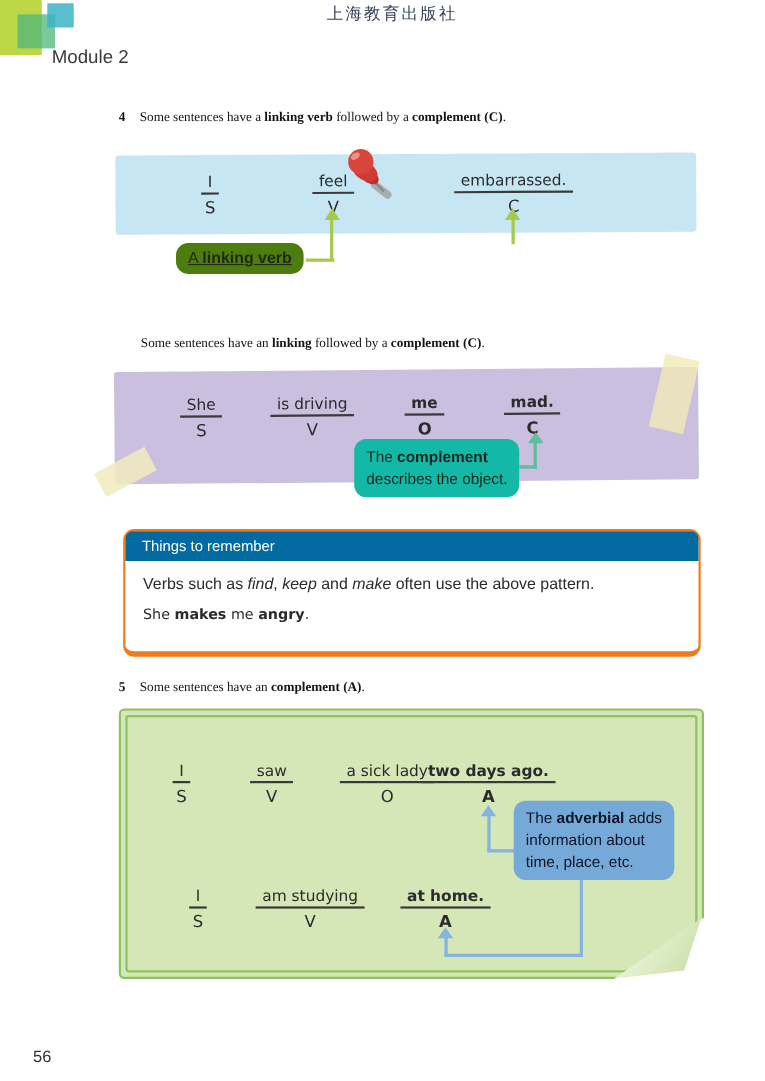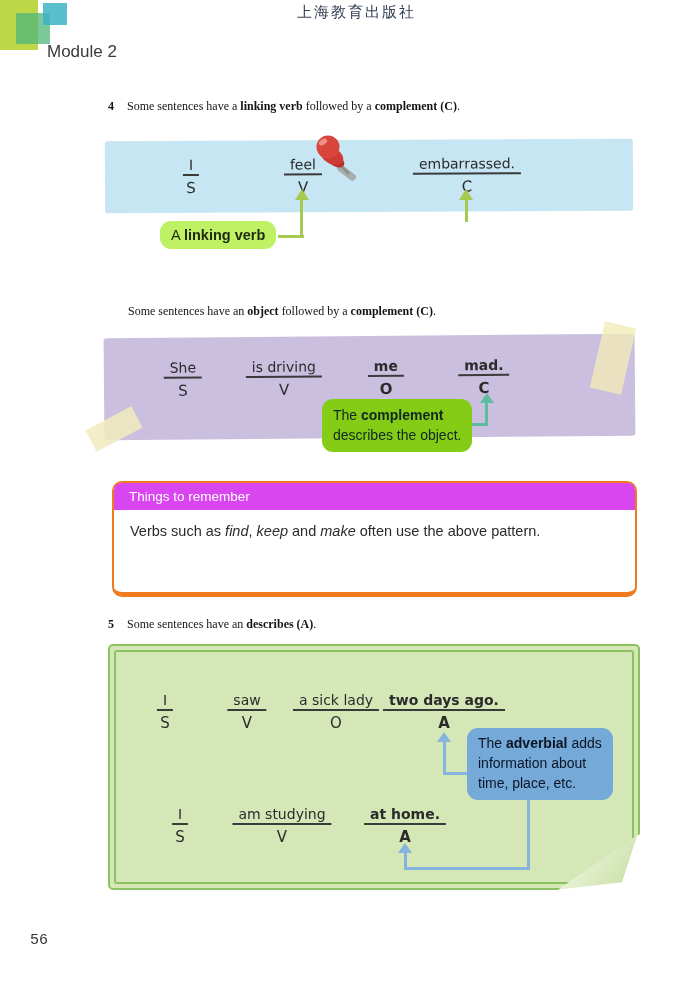--- a/index.html
+++ b/index.html
@@ -26,61 +26,61 @@
   .dcol .slabel { display:block; font-size:15px; margin-top:3px; }
   .dcol.bold .word, .dcol.bold .slabel { font-weight:bold; }
   
   #banner1 { position:absolute; left:105px; top:140px; width:528px; height:72px;
     background:#c6e6f3; border-radius:3px; transform:rotate(-0.3deg); }
   #banner2 { position:absolute; left:104px; top:336px; width:531px; height:102px;
     background:#cabfde; border-radius:3px; transform:rotate(-0.5deg); }
   
   .callout { position:absolute; border-radius:11px; font-size:14.5px; color:#1f2a10;
     padding:6px 11px; white-space:nowrap; }
-  .green-callout { background:#bef264; }
-  .teal-callout { background:#84cc16; color:#112820; white-space:normal; line-height:1.45; font-size:14px; }
+  .green-callout { background:#4d7c0f;text-decoration:underline; }
+  .teal-callout { background:#14b8a6; color:#112820; white-space:normal; line-height:1.45; font-size:14px; }
   .blue-callout { background:#74a9d8; color:#0b1526; white-space:normal; line-height:1.42; font-size:14px; }
   .line { position:absolute; }
   .g-line { background:#a6c94f; }
   .t-line { background:#5dbd9e; }
   .b-line { background:#85b4de; }
   .arrowhead-up { position:absolute; width:0; height:0;
     border-left:7px solid transparent; border-right:7px solid transparent; }
   .g-head { border-bottom:11px solid #a6c94f; }
   .t-head { border-bottom:10px solid #5dbd9e; }
   .b-head { border-bottom:10px solid #85b4de; }
   
   .tape { position:absolute; z-index:5; }
   #tape-tr { left:597px; top:324px; width:32px; height:68px; background:rgba(242,235,182,.78); transform:rotate(13deg); }
   #tape-bl { left:88px; top:417px; width:52px; height:24px; background:rgba(242,235,190,.85); transform:rotate(-28deg); }
   
   #remember { position:absolute; left:112px; top:481px; width:525px; height:116px; background:#fff;
     border:2px solid #ef7b1d; border-bottom-width:5px; border-radius:10px; }
-  #remember-header { background:#d946ef; height:27px; line-height:27px; padding-left:15px;
+  #remember-header { background:#0369a1; height:27px; line-height:27px; padding-left:15px;
     border-radius:7px 7px 0 0; color:#fff; font-size:13.5px; }
   #remember-body { padding:13px 16px 0 16px; }
   #remember-body .r1 { font-size:14.5px; color:#2b2b2b; }
   #remember-body .r1 i { font-style:italic; }
   #remember-body .rhw { font-size:13px; margin-top:13px; }
   
   #greenbox { position:absolute; left:108px; top:644px; width:532px; height:246px;
     background:#d5e7b7; border:2px solid #8cc261; border-radius:5px; }
   #greenbox-inner { position:absolute; left:4px; top:4px; right:4px; bottom:4px;
     border:2px solid #8cc261; border-radius:3px; }
   #bluelabel { position:absolute; left:357px; top:82px; z-index:6; }
   
   #curl { position:absolute; right:-2px; bottom:-2px; width:82px; height:56px; z-index:7; }
   #curl .white { position:absolute; inset:0; background:#fff;
     clip-path:polygon(0 100%, 100% 0, 100% 100%); }
   #curl .flap { position:absolute; inset:0;
     background:linear-gradient(125deg, #f4f8ec 10%, #dcebc2 55%, #c9dfa6 90%);
     clip-path:polygon(1% 99%, 97% 1%, 78% 86%); filter:drop-shadow(-1px 1px 1px rgba(90,110,60,.35)); }
   
   #pin { position:absolute; left:310px; top:133px; z-index:8; }
-  #page-number { position:absolute; left:30px; top:932px; font-size:15px; color:#333; font-family:Liberation Mono, monospace; }
+  #page-number { position:absolute; left:30px; top:952px; font-size:15px; color:#333; font-family:Liberation Sans, sans-serif; }
   b { font-weight:bold; }
 </style>
 </head>
 <body>
 
 <div id="page">
 
   <div id="sq1" class="sq"></div>
   <div id="sq3" class="sq"></div>
   <div id="sq2" class="sq"></div>
@@ -114,21 +114,21 @@
   </svg>
 
   <div class="line g-line" style="left:278px; top:235px; width:26px; height:3px;"></div>
   <div class="line g-line" style="left:300px; top:200px; width:3px; height:37px;"></div>
   <div class="arrowhead-up g-head" style="left:295px; top:189px;"></div>
   <div class="line g-line" style="left:465px; top:200px; width:3px; height:22px;"></div>
   <div class="arrowhead-up g-head" style="left:459px; top:189px;"></div>
 
   <div class="callout green-callout" style="left:160px; top:221px;"><span>A </span><b>linking verb</b></div>
 
-  <p class="heading" style="left:128px; top:304px;"><span>Some sentences have an </span><b>object</b><span> followed by a </span><b>complement (C)</b><span>.</span></p>
+  <p class="heading" style="left:128px; top:304px;"><span>Some sentences have an </span><b>linking</b><span> followed by a </span><b>complement (C)</b><span>.</span></p>
 
   <div id="banner2">
     <div class="dcol hw" style="left:79px; top:20px;">
       <span class="word">She</span>
       <span class="slabel">S</span>
     </div>
     <div class="dcol hw" style="left:180px; top:20px;">
       <span class="word">is driving</span>
       <span class="slabel">V</span>
     </div>
@@ -146,37 +146,38 @@
 
   <div class="callout teal-callout" style="left:322px; top:399px; z-index:6;"><span>The </span><b>complement</b><br><span>describes the object.</span></div>
   <div class="line t-line" style="left:472px; top:423px; width:16px; height:3px; z-index:6;"></div>
   <div class="line t-line" style="left:485px; top:402px; width:3px; height:24px; z-index:6;"></div>
   <div class="arrowhead-up t-head" style="left:480px; top:393px; z-index:6;"></div>
 
   <div id="remember">
     <div id="remember-header">Things to remember</div>
     <div id="remember-body">
       <p class="r1"><span>Verbs such as </span><i>find</i><span>, </span><i>keep</i><span> and </span><i>make</i><span> often use the above pattern.</span></p>
-    </div>
-  </div>
-
-  <p class="heading" style="left:108px; top:617px;"><span class="num">5</span><span>Some sentences have an </span><b>describes (A)</b><span>.</span></p>
+      <p class="rhw hw"><span>She </span><b>makes</b><span> me </span><b>angry</b><span>.</span></p>
+    </div>
+  </div>
+
+  <p class="heading" style="left:108px; top:617px;"><span class="num">5</span><span>Some sentences have an </span><b>complement (A)</b><span>.</span></p>
 
   <div id="greenbox">
     <div id="greenbox-inner"></div>
 
     <div class="dcol hw" style="left:55px; top:44px;">
       <span class="word">I</span>
       <span class="slabel">S</span>
     </div>
     <div class="dcol hw" style="left:137px; top:44px;">
       <span class="word">saw</span>
       <span class="slabel">V</span>
     </div>
-    <div class="dcol hw" style="left:226px; top:44px;">
+    <div class="dcol hw" style="left:242px; top:44px;">
       <span class="word">a sick lady</span>
       <span class="slabel">O</span>
     </div>
     <div class="dcol hw bold" style="left:334px; top:44px;">
       <span class="word">two days ago.</span>
       <span class="slabel">A</span>
     </div>
 
     <div class="callout blue-callout" id="bluelabel"><span>The </span><b>adverbial</b><span> adds</span><br><span>information about</span><br><span>time, place, etc.</span></div>
 

